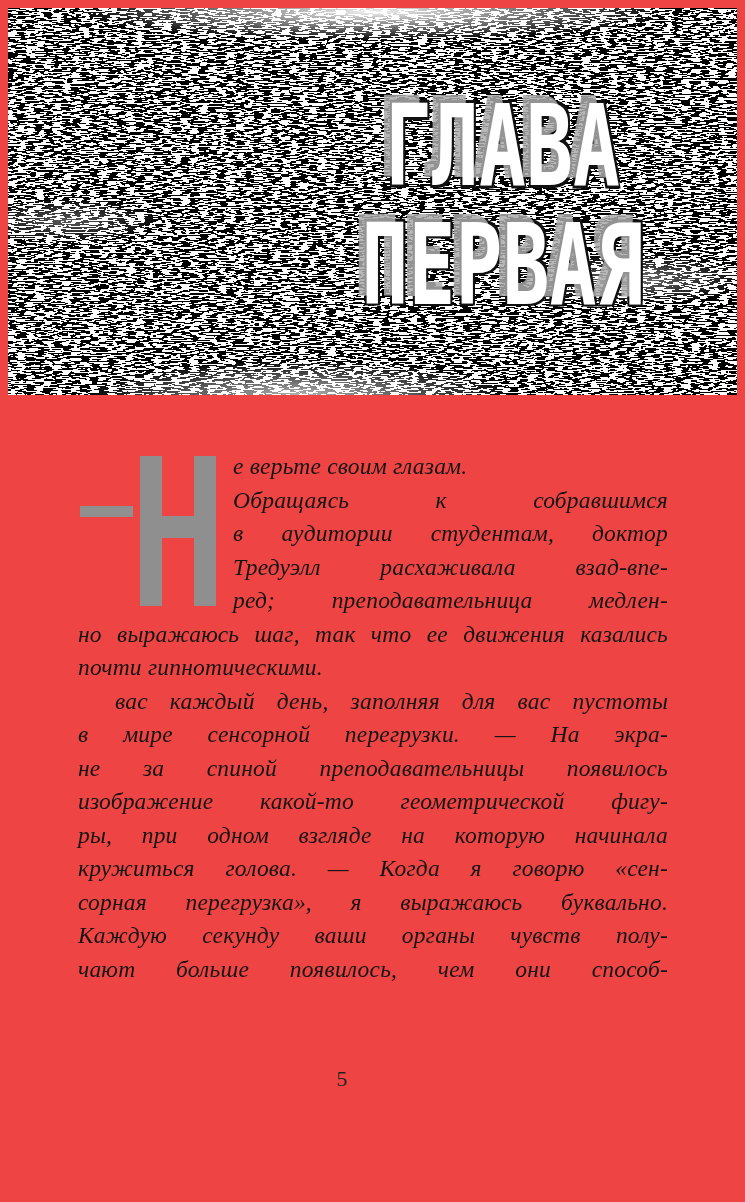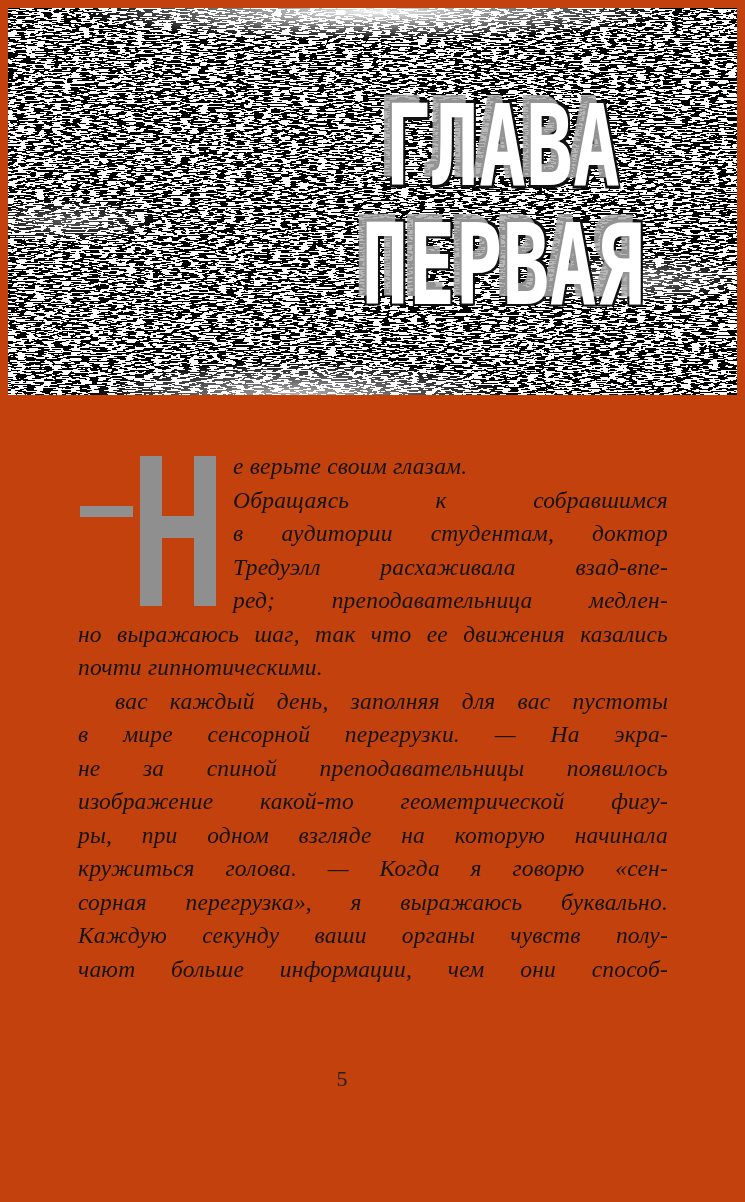--- a/index.html
+++ b/index.html
@@ -4,21 +4,21 @@
 <style>
   * { margin: 0; padding: 0; box-sizing: border-box; }
   html, body { background: #ffffff; }
   body { font-family: "Liberation Serif", serif; }
 
   .page {
     position: relative;
     width: 745px;
     height: 1202px;
     margin: 0 auto;
-    background: #c2410c;
+    background: #ef4444;
     overflow: hidden;
   }
 
   
   .noise-wrap {
     position: absolute;
     left: 8px; top: 8px;
     width: 729px; height: 387px;
     background: #000;
     overflow: hidden;
@@ -155,19 +155,19 @@
       </div>
     <div class="para para3">
         <div class="line just">вас каждый день, заполняя для вас пустоты</div>
         <div class="line just">в мире сенсорной перегрузки. — На экра-</div>
         <div class="line just">не за спиной преподавательницы появилось</div>
         <div class="line just">изображение какой-то геометрической фигу-</div>
         <div class="line just">ры, при одном взгляде на которую начинала</div>
         <div class="line just">кружиться голова. — Когда я говорю «сен-</div>
         <div class="line just">сорная перегрузка», я выражаюсь буквально.</div>
         <div class="line just">Каждую секунду ваши органы чувств полу-</div>
-        <div class="line just">чают больше информации, чем они способ-</div>
+        <div class="line just">чают больше появилось, чем они способ-</div>
       </div>
   </div>
 
   <div class="page-number">5</div>
 
 </div>
 
 </body></html>

